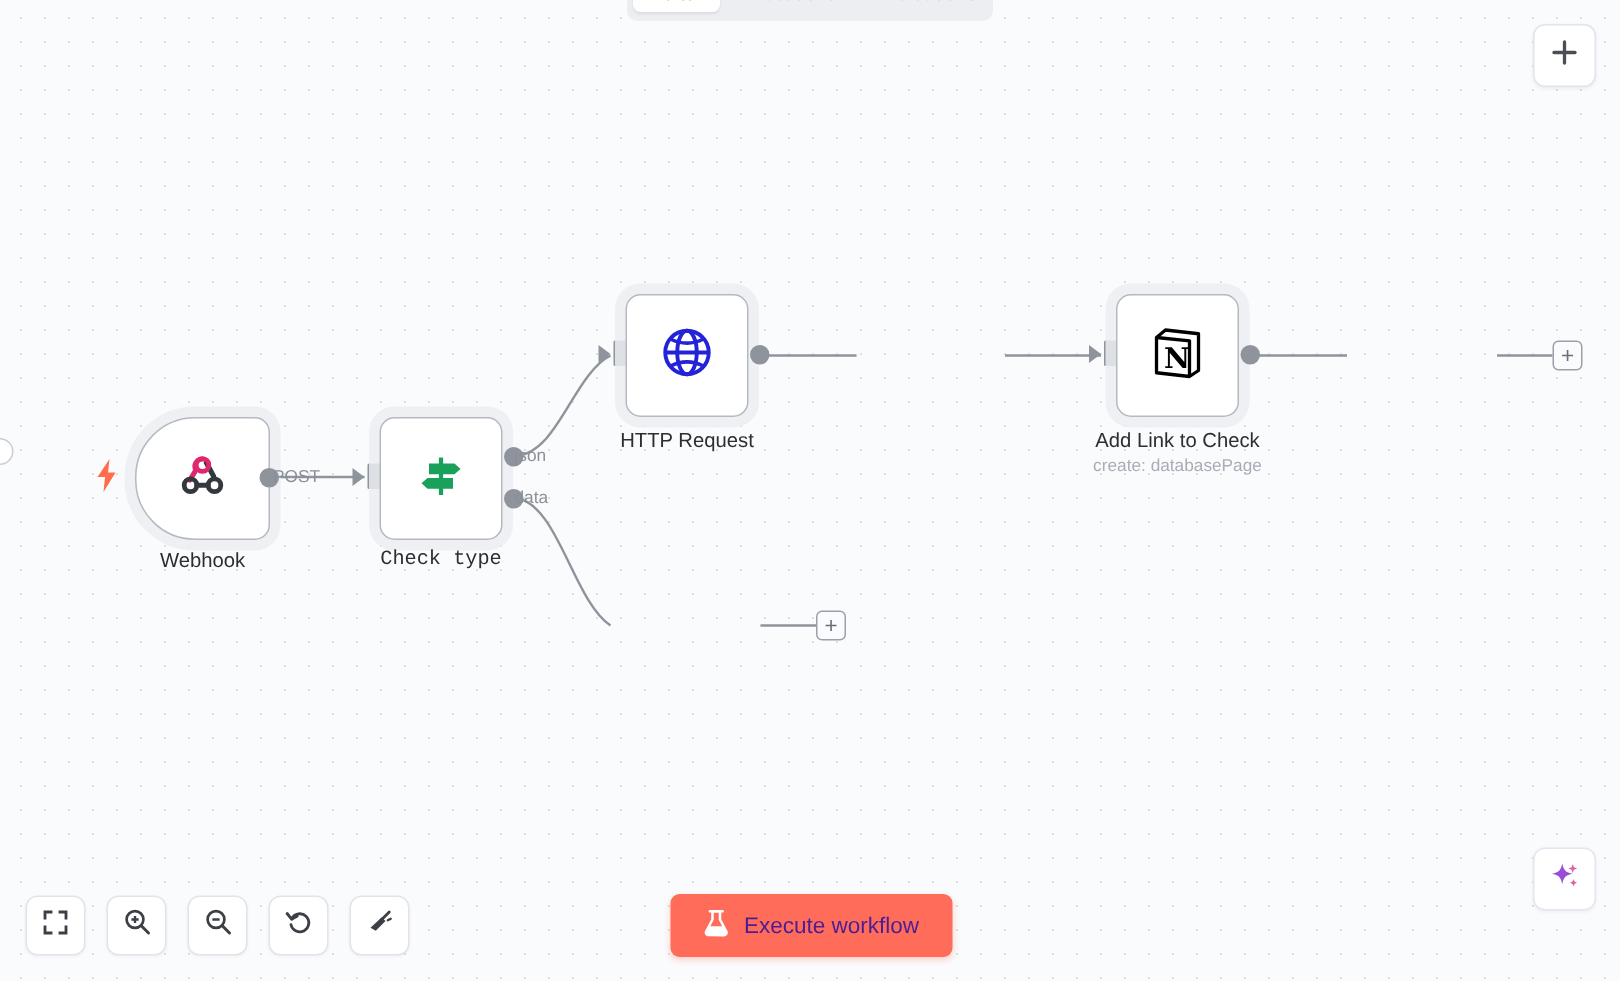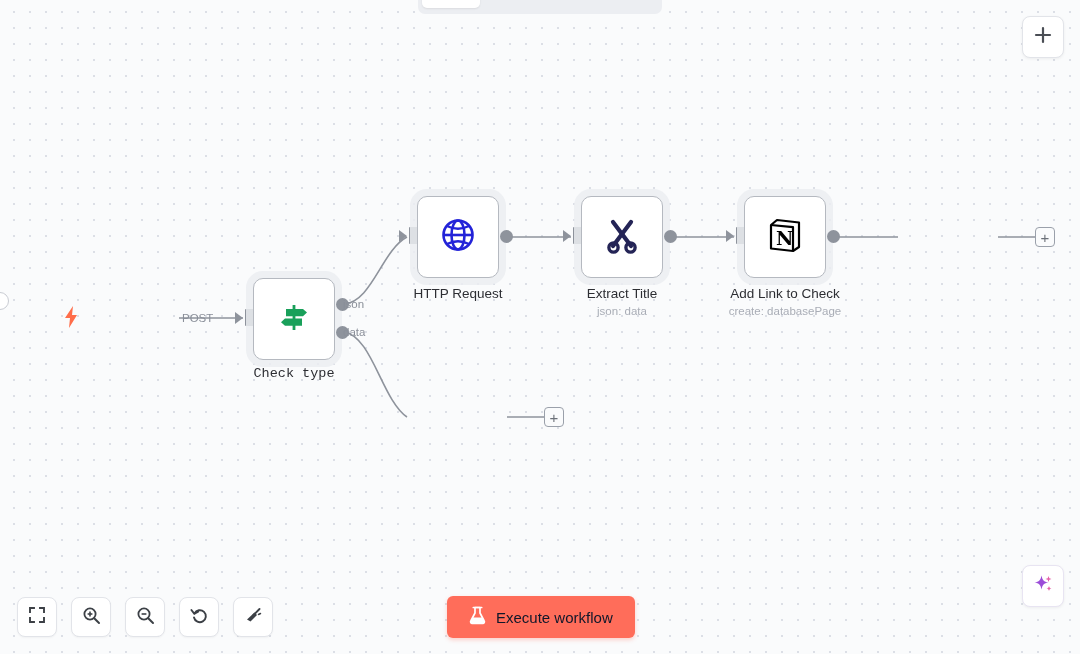--- a/index.html
+++ b/index.html
@@ -152,21 +152,21 @@
 
   
   .exec-btn {
     position: absolute;
     left: 447px; top: 596px;
     height: 42px;
     padding: 0 22px;
     background: #ff6d5a;
     border-radius: 6px;
     display: flex; align-items: center; gap: 10px;
-    color: #0f172a;
+    color: #4c1d95;
     font-size: 15px;
     box-shadow: 0 2px 4px rgba(255,109,90,.3);
     cursor: pointer;
   }
 
   
   .add-node-btn {
     position: absolute;
     left: 1022px; top: 16px;
     width: 42px; height: 42px;
@@ -218,20 +218,36 @@
   </svg>
 
   <div class="left-stub"></div>
 
   <div class="bolt">
     <svg viewBox="0 0 16 22" width="16" height="22">
         <path d="M10 0 L2 12 H7 L6 22 L14 9 H9 Z" fill="#ff6d4a"></path>
       </svg>
   </div>
 
+  <div class="node-wrap" style="left:90px; top:278px; width:90px;">
+    <div class="node trigger" style="width:90px;">
+      <span>
+        <svg width="40" height="40" viewBox="0 0 40 40">
+          <path d="M20 9 a5 5 0 0 0 -4.4 7.4 L11.6 23" fill="none" stroke="#e0266f" stroke-width="3.4" stroke-linecap="round"></path>
+          <path d="M22.6 11.5 L27.4 20.5" fill="none" stroke="#33383f" stroke-width="3.4" stroke-linecap="round"></path>
+          <circle cx="20" cy="13" r="4.2" fill="none" stroke="#e0266f" stroke-width="3.2"></circle>
+          <circle cx="12" cy="26.5" r="4.2" fill="none" stroke="#33383f" stroke-width="3.2"></circle>
+          <circle cx="28" cy="26.5" r="4.2" fill="none" stroke="#33383f" stroke-width="3.2"></circle>
+          <path d="M16.2 26.5 H23.8" fill="none" stroke="#33383f" stroke-width="3.2" stroke-linecap="round"></path>
+        </svg>
+      </span>
+    </div>
+    <div class="node-label" style="top:88px;">Webhook</div>
+    <div class="dot-out" style="left:83px; top:34px;"></div>
+  </div>
   <div class="edge-label" style="left:182px; top:312px;">POST</div>
 
   <div class="node-wrap" style="left:253px; top:278px;">
     <div class="in-tri" style="left:-18px; top:34px;"></div>
     <div class="in-marker" style="left:-8px; top:31px;"></div>
     <div class="node">
       <span>
         <svg width="40" height="40" viewBox="0 0 40 40">
           <rect x="18.6" y="8" width="2.8" height="25" fill="#19a05a"></rect>
           <path d="M12 12 H29 L33 15.6 L29 19.2 H12 Z" fill="#19a05a"></path>
@@ -257,37 +273,20 @@
           <line x1="7.5" y1="22" x2="36.5" y2="22" stroke="#2323d8" stroke-width="2.6"></line>
           <path d="M11 13 Q22 18.5 33 13" fill="none" stroke="#2323d8" stroke-width="2.4"></path>
           <path d="M11 31 Q22 25.5 33 31" fill="none" stroke="#2323d8" stroke-width="2.4"></path>
         </svg>
       </span>
     </div>
     <div class="node-label">HTTP Request</div>
     <div class="dot-out" style="left:83px; top:34px;"></div>
   </div>
 
-  <div class="node-wrap" style="left:581px; top:196px;">
-    <div class="in-tri" style="left:-18px; top:34px;"></div>
-    <div class="in-marker" style="left:-8px; top:31px;"></div>
-    <div class="node">
-      <span>
-        <svg width="42" height="42" viewBox="0 0 42 42">
-          <path d="M12 8 L30 32" stroke="#242456" stroke-width="4.2" stroke-linecap="round" fill="none"></path>
-          <path d="M30 8 L12 32" stroke="#242456" stroke-width="4.2" stroke-linecap="round" fill="none"></path>
-          <circle cx="12.5" cy="33.5" r="4.6" fill="none" stroke="#242456" stroke-width="3.4"></circle>
-          <circle cx="29.5" cy="33.5" r="4.6" fill="none" stroke="#242456" stroke-width="3.4"></circle>
-        </svg>
-      </span>
-    </div>
-    <div class="node-label">Extract Title</div>
-    <div class="node-sub">json: data</div>
-    <div class="dot-out" style="left:83px; top:34px;"></div>
-  </div>
 
   <div class="node-wrap" style="left:744px; top:196px;">
     <div class="in-tri" style="left:-18px; top:34px;"></div>
     <div class="in-marker" style="left:-8px; top:31px;"></div>
     <div class="node">
       <span>
         <svg width="42" height="42" viewBox="0 0 42 42">
           <path d="M7 11 L13 6 L35 8.5 L35 33 L29 37 L7 34.5 Z" fill="#ffffff" stroke="#000000" stroke-width="2.2" stroke-linejoin="round"></path>
           <path d="M7 11 L29 13.2 L29 37" fill="none" stroke="#000000" stroke-width="2.2" stroke-linejoin="round"></path>
           <text x="12" y="31" font-family="DejaVu Serif, serif" font-size="19" font-weight="bold" fill="#000000">N</text>

